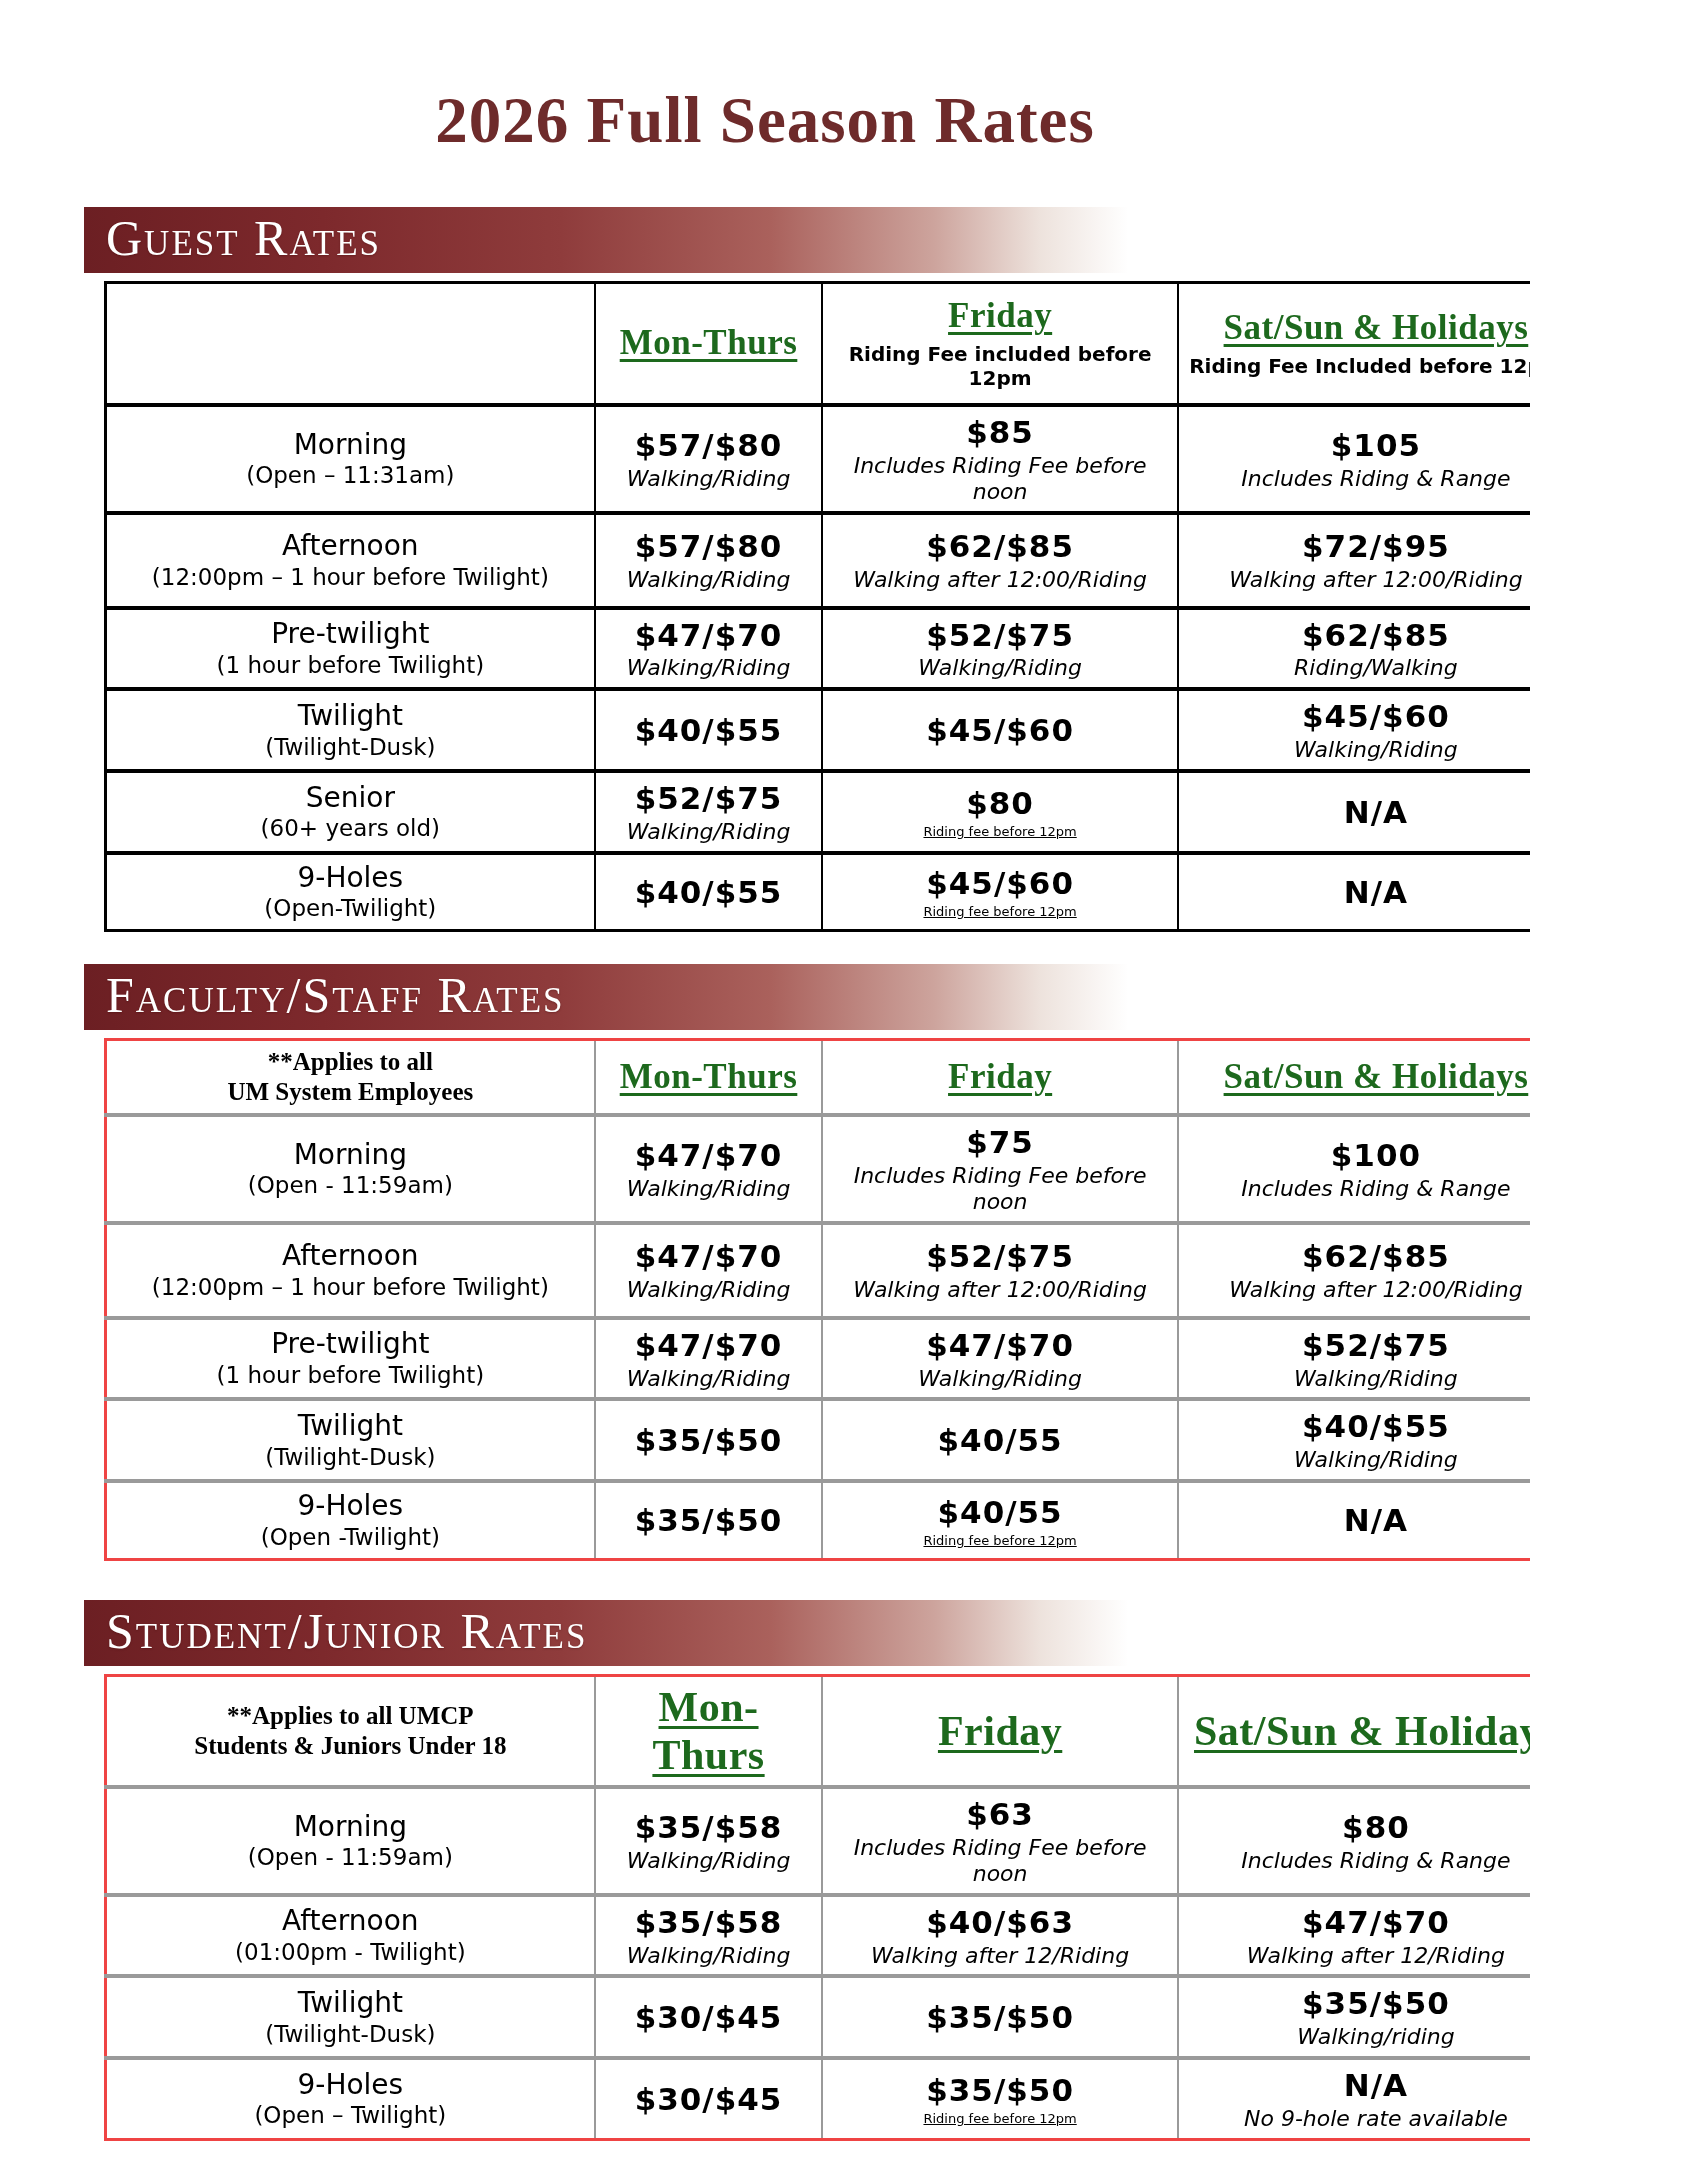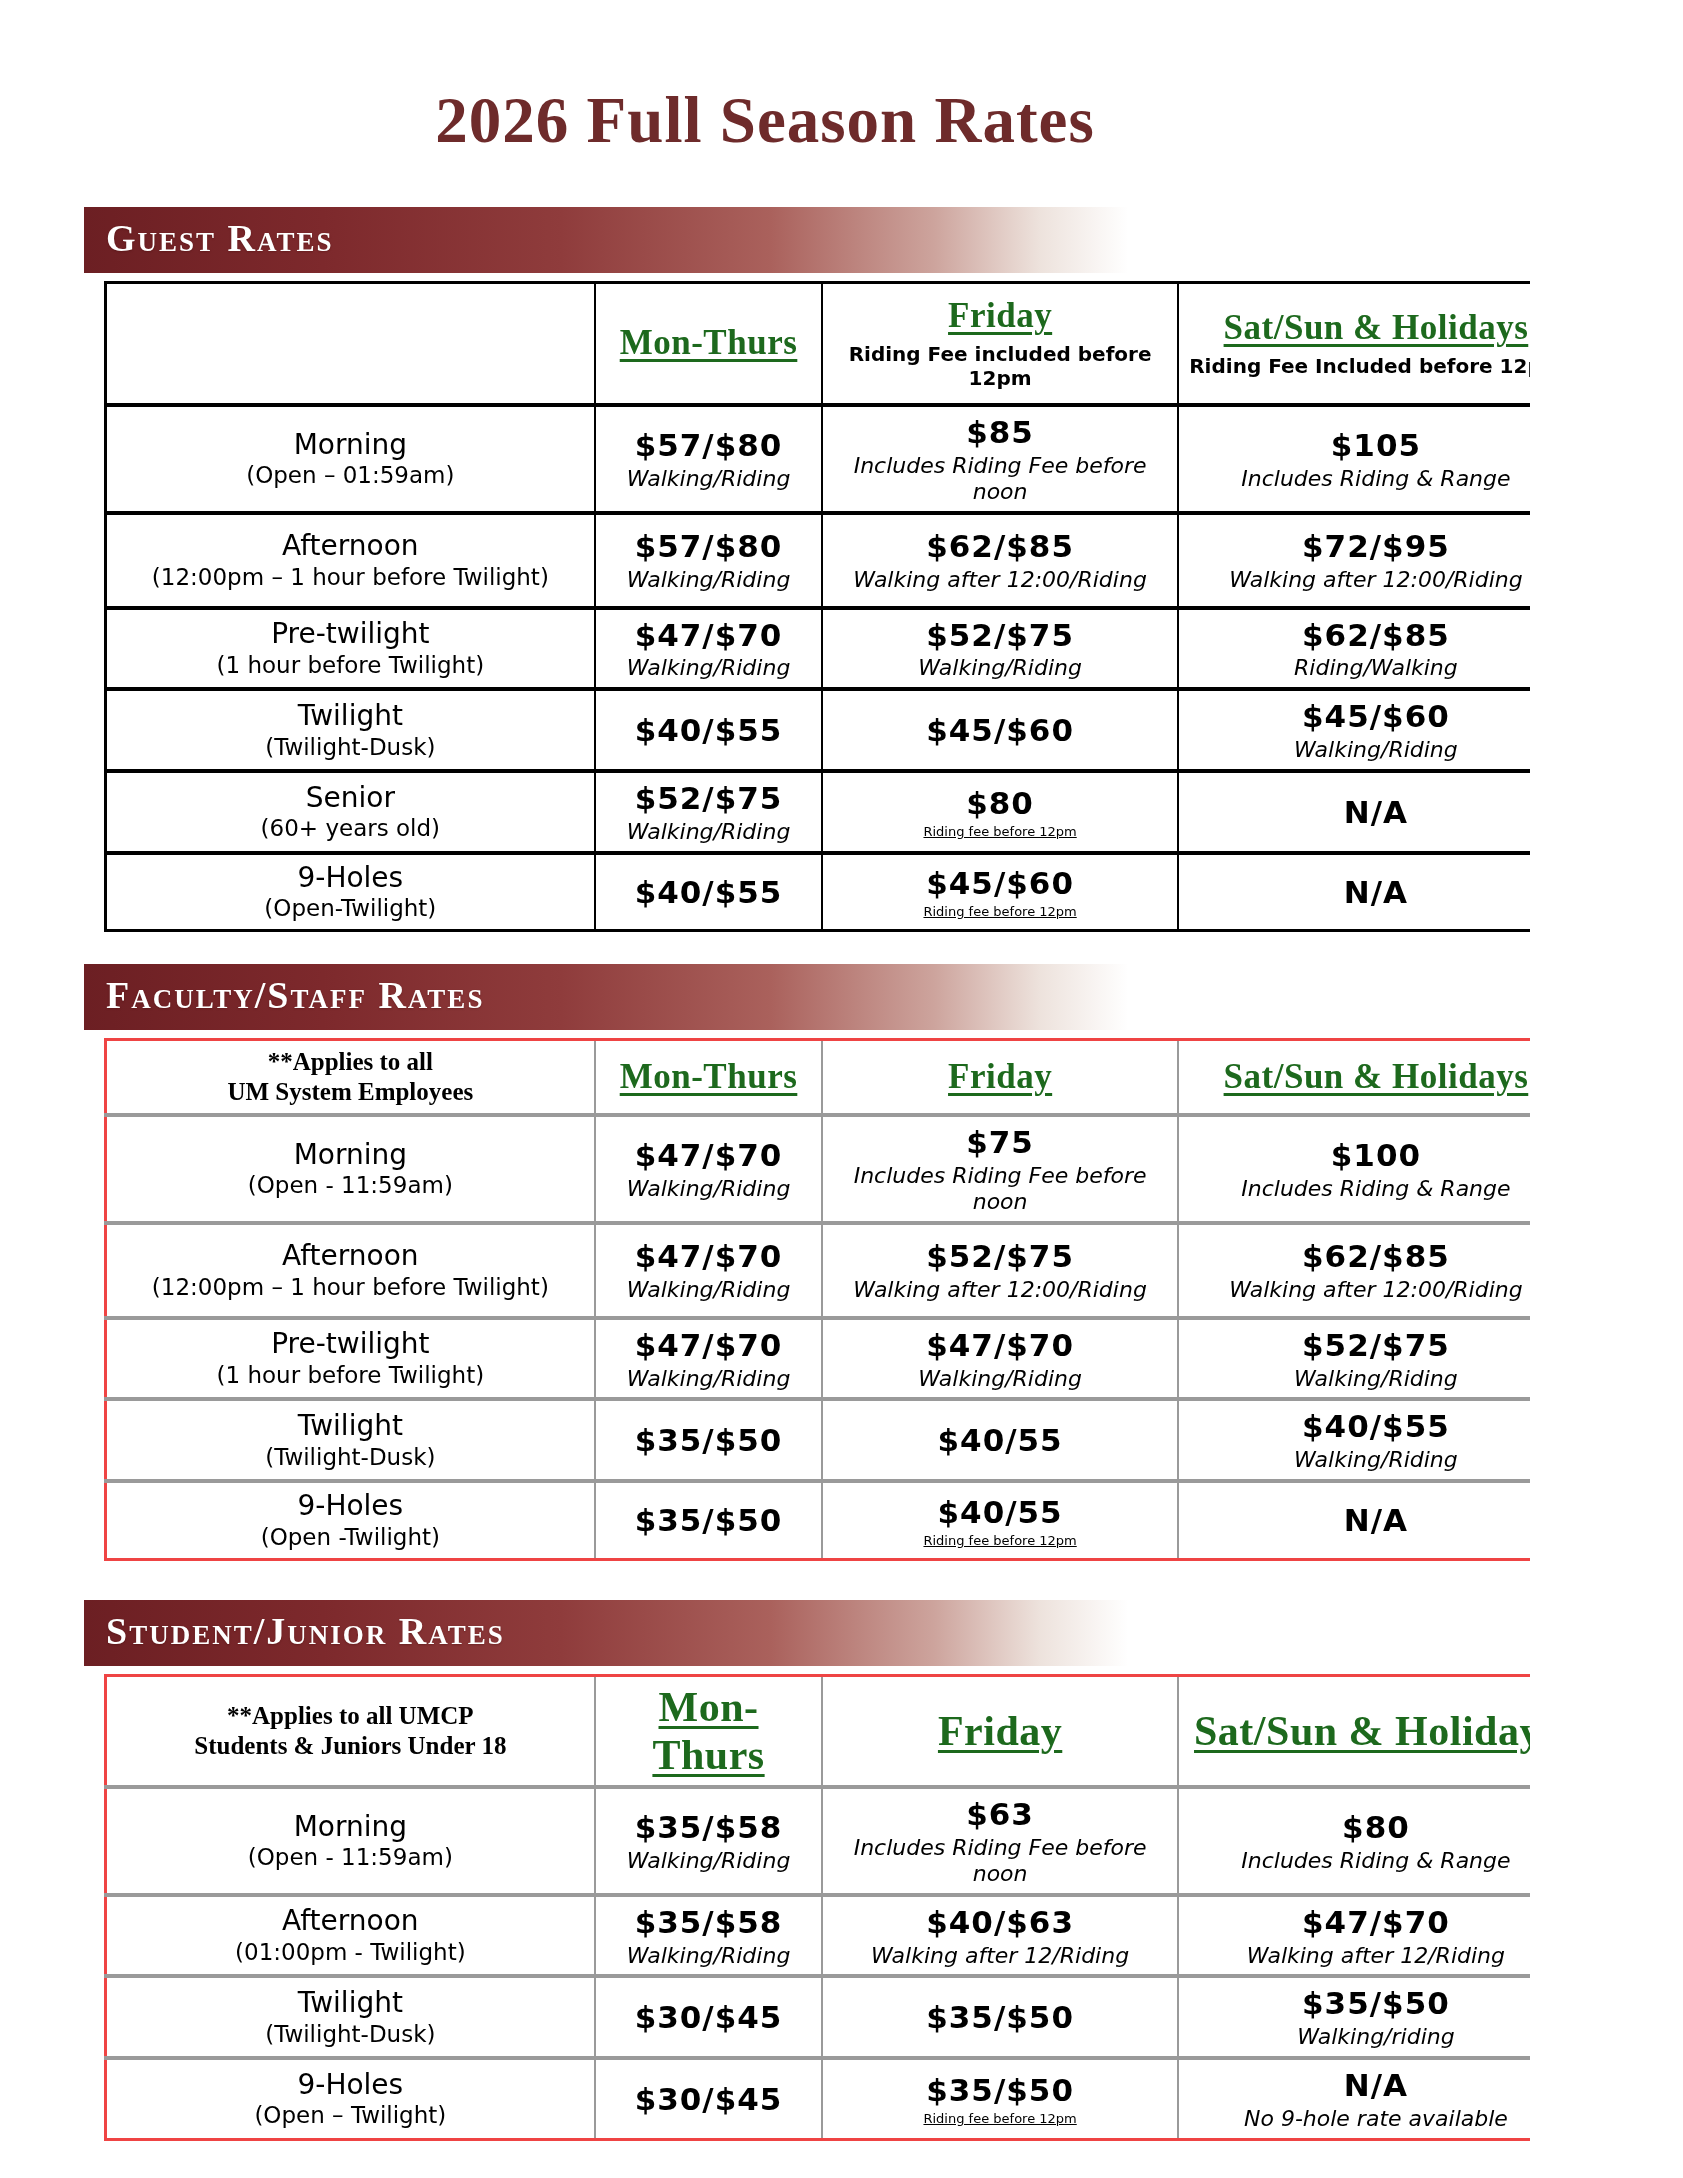--- a/index.html
+++ b/index.html
@@ -17,21 +17,21 @@
   .t-guest   { margin-top:50px; }
   .t-faculty { margin-top:32px; }
   .t-student { margin-top:39px; }
   .banner {
     height:66px; margin-bottom:8px; box-sizing:border-box;
     display:flex; align-items:center; padding-left:22px;
     background:linear-gradient(90deg,#6c1f23 0%,#7d292c 16%,#8f3c3c 32%,#aa615c 46%,#cda49d 57%,#ede2dc 64%,#ffffff 70%);
   }
   .banner-text {
     font-family:"Liberation Serif", serif; font-variant:small-caps;
-    font-weight:700; font-size:38px; color:#ffffff;
+    font-weight:400; font-size:50px; color:#ffffff;
     letter-spacing:2px; line-height:1; padding-bottom:4px;
     text-shadow:0 1px 2px rgba(60,10,10,0.35);
   }
   table.tbl {
     border-collapse:collapse; table-layout:fixed;
     width:1472px; margin-left:20px; background:#fff;
   }
   .tbl td { text-align:center; vertical-align:middle; padding:6px 8px; box-sizing:border-box; }
   .b-black          { border:3px solid #000; }
   .b-black td       { border:2px solid #000; }
@@ -94,21 +94,21 @@
                 <div class="colhead-sub">Riding Fee included before 12pm</div>
               </td>
               <td class="colhead-cell">
                 <div class="colhead">Sat/Sun &amp; Holidays</div>
                 <div class="colhead-sub">Riding Fee Included before 12pm</div>
               </td>
             </tr>
             <tr class="data-row tall">
               <td class="lblcell">
                 <div class="lbl">Morning</div>
-                <div class="lbl-sub">(Open – 01:59am)</div>
+                <div class="lbl-sub">(Open – 11:31am)</div>
               </td>
               <td class="cell">
                 <div class="price">$57/$80</div>
                 <div class="note note-italic">Walking/Riding</div>
               </td>
               <td class="cell">
                 <div class="price">$85</div>
                 <div class="note note-italic">Includes Riding Fee before noon</div>
               </td>
               <td class="cell">

